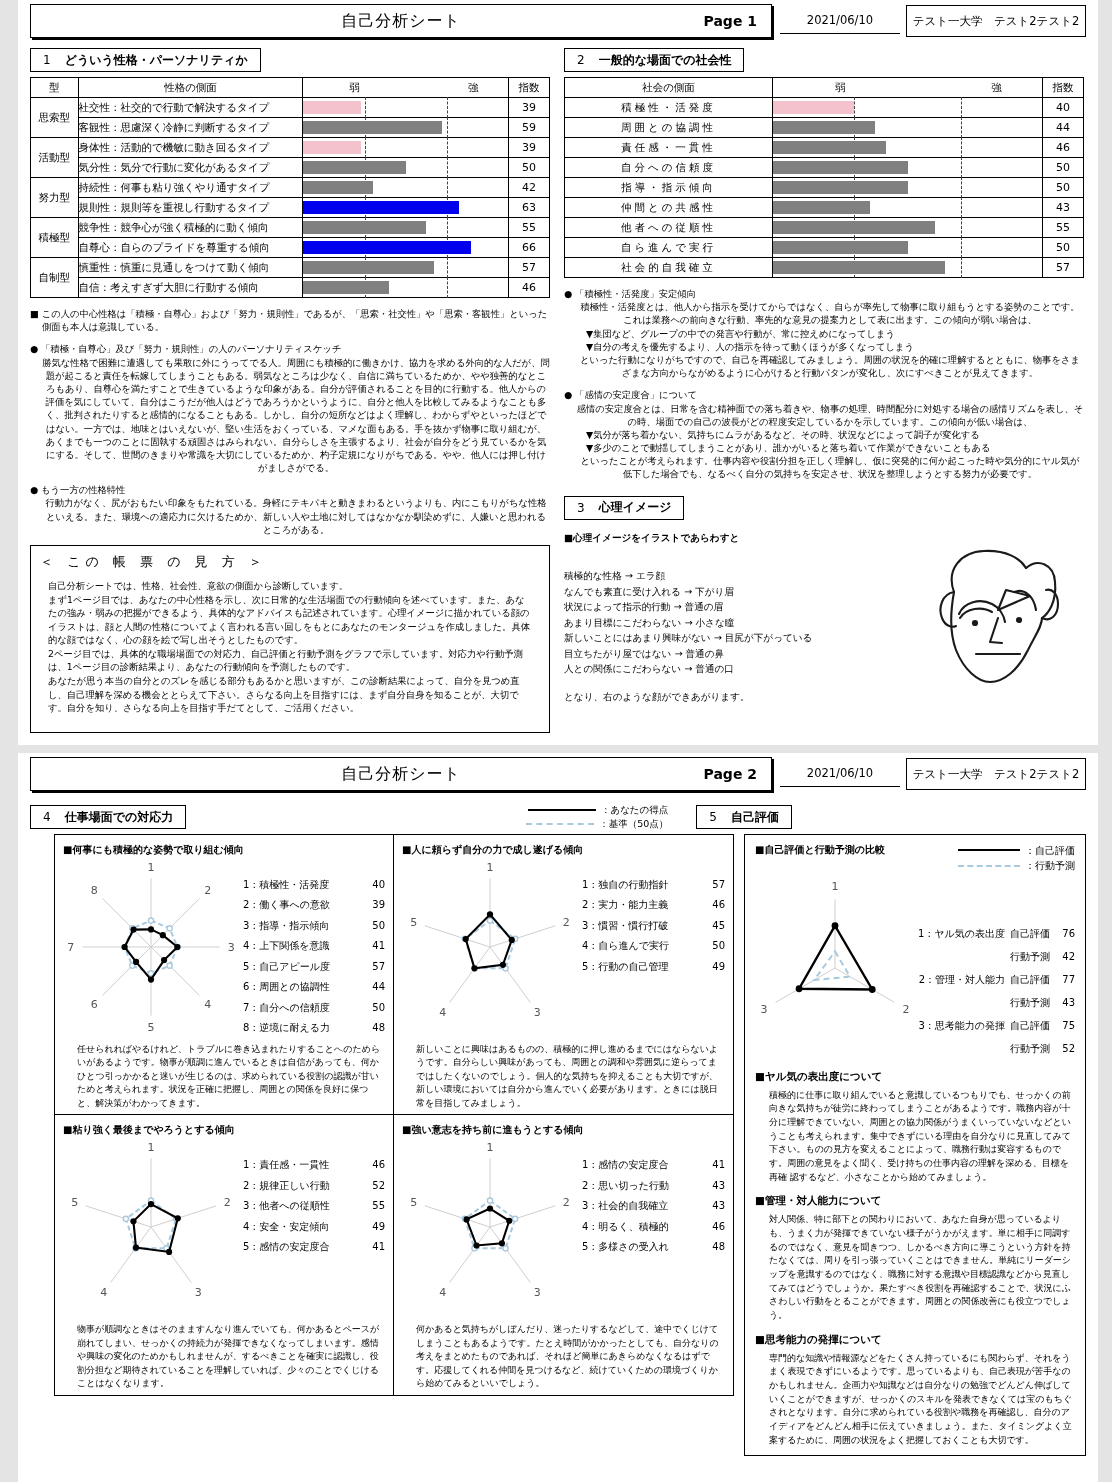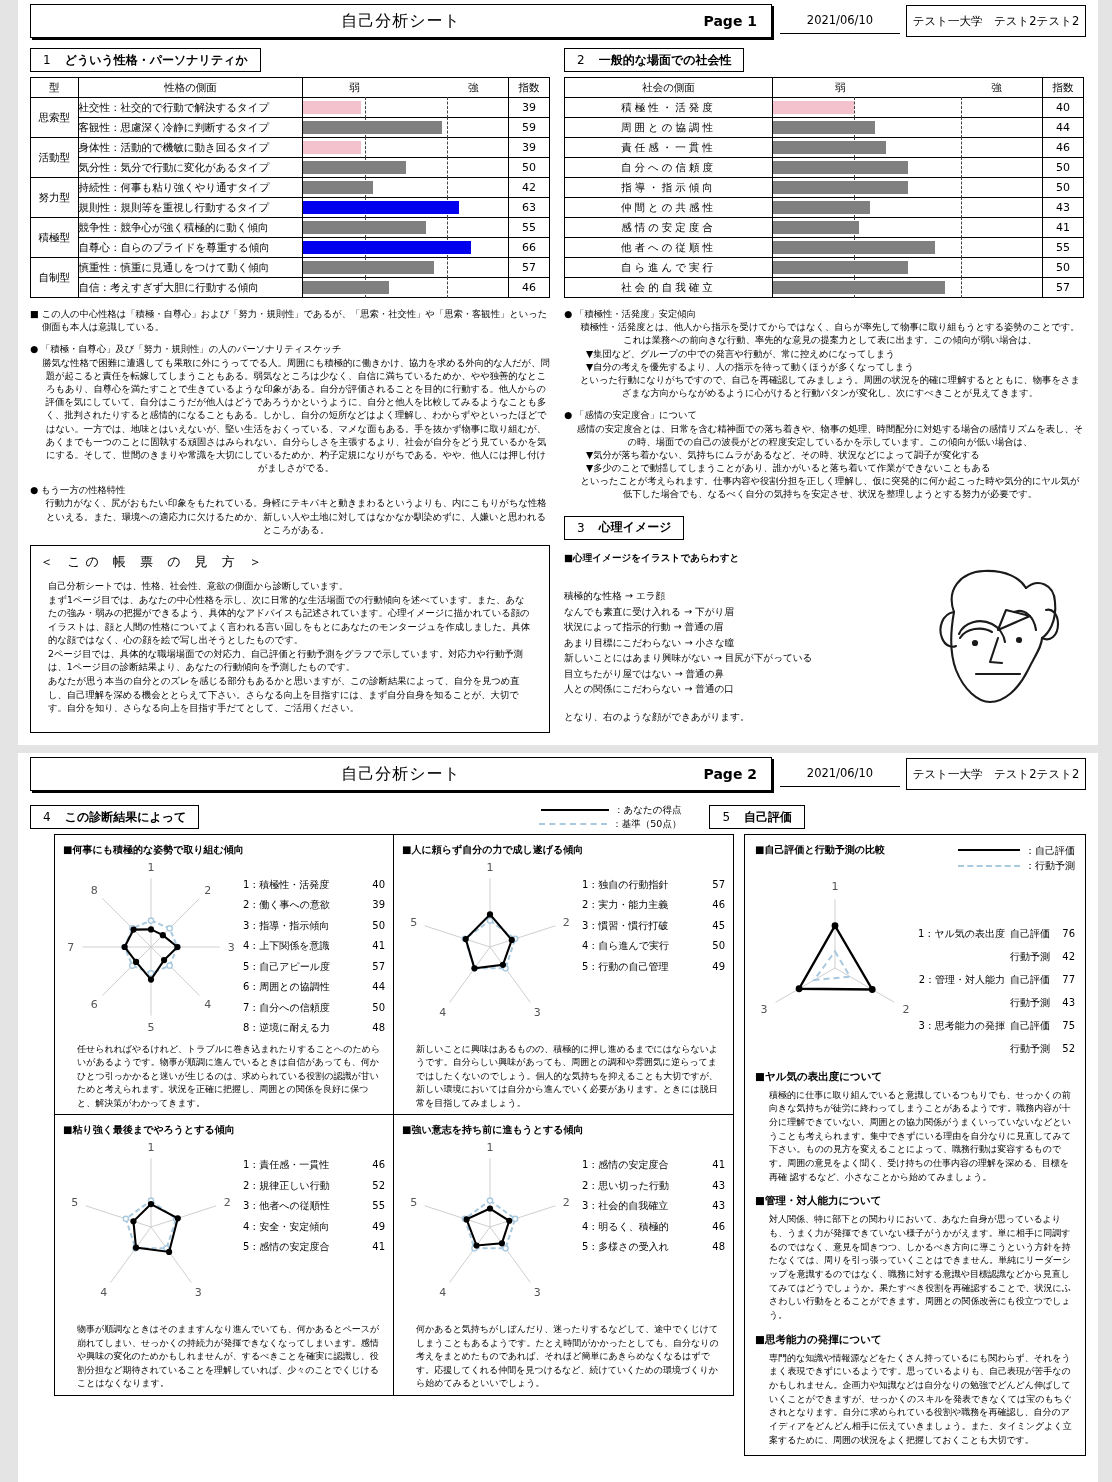--- a/index.html
+++ b/index.html
@@ -382,31 +382,20 @@
             <tr>
               <td class="aspect spaced">仲間との共感性</td>
               <td class="barcell">
                 <div class="barwrap">
                   <div class="gl" style="left:30%"></div>
                   <div class="gl" style="left:70%"></div>
                   <div class="bar " style="width:36%"></div>
                 </div>
               </td>
               <td class="idx">43</td>
-            </tr>
-            <tr>
-              <td class="aspect spaced">感情の安定度合</td>
-              <td class="barcell">
-                <div class="barwrap">
-                  <div class="gl" style="left:30%"></div>
-                  <div class="gl" style="left:70%"></div>
-                  <div class="bar " style="width:32%"></div>
-                </div>
-              </td>
-              <td class="idx">41</td>
             </tr>
             <tr>
               <td class="aspect spaced">他者への従順性</td>
               <td class="barcell">
                 <div class="barwrap">
                   <div class="gl" style="left:30%"></div>
                   <div class="gl" style="left:70%"></div>
                   <div class="bar " style="width:60%"></div>
                 </div>
               </td>
@@ -513,21 +502,21 @@
     <div class="hdr-date">2021/06/10</div>
     <div class="hdr-org">
       <span>テスト一大学</span>
       <span>テスト2テスト2</span>
     </div>
   </div>
 
   <div class="p2head" style="margin-top:12px;">
     <div class="sec-box">
       <span class="sec-num">4</span>
-      <span>この診断結果によって</span>
+      <span>仕事場面での対応力</span>
     </div>
     <div class="legend" style="margin-left:330px;">
       <div>
           <span class="lg-solid"></span>
            <span>：あなたの得点</span>
         </div>
       <div>
           <span class="lg-dash"></span>
            <span>：基準（50点）</span>
         </div>

